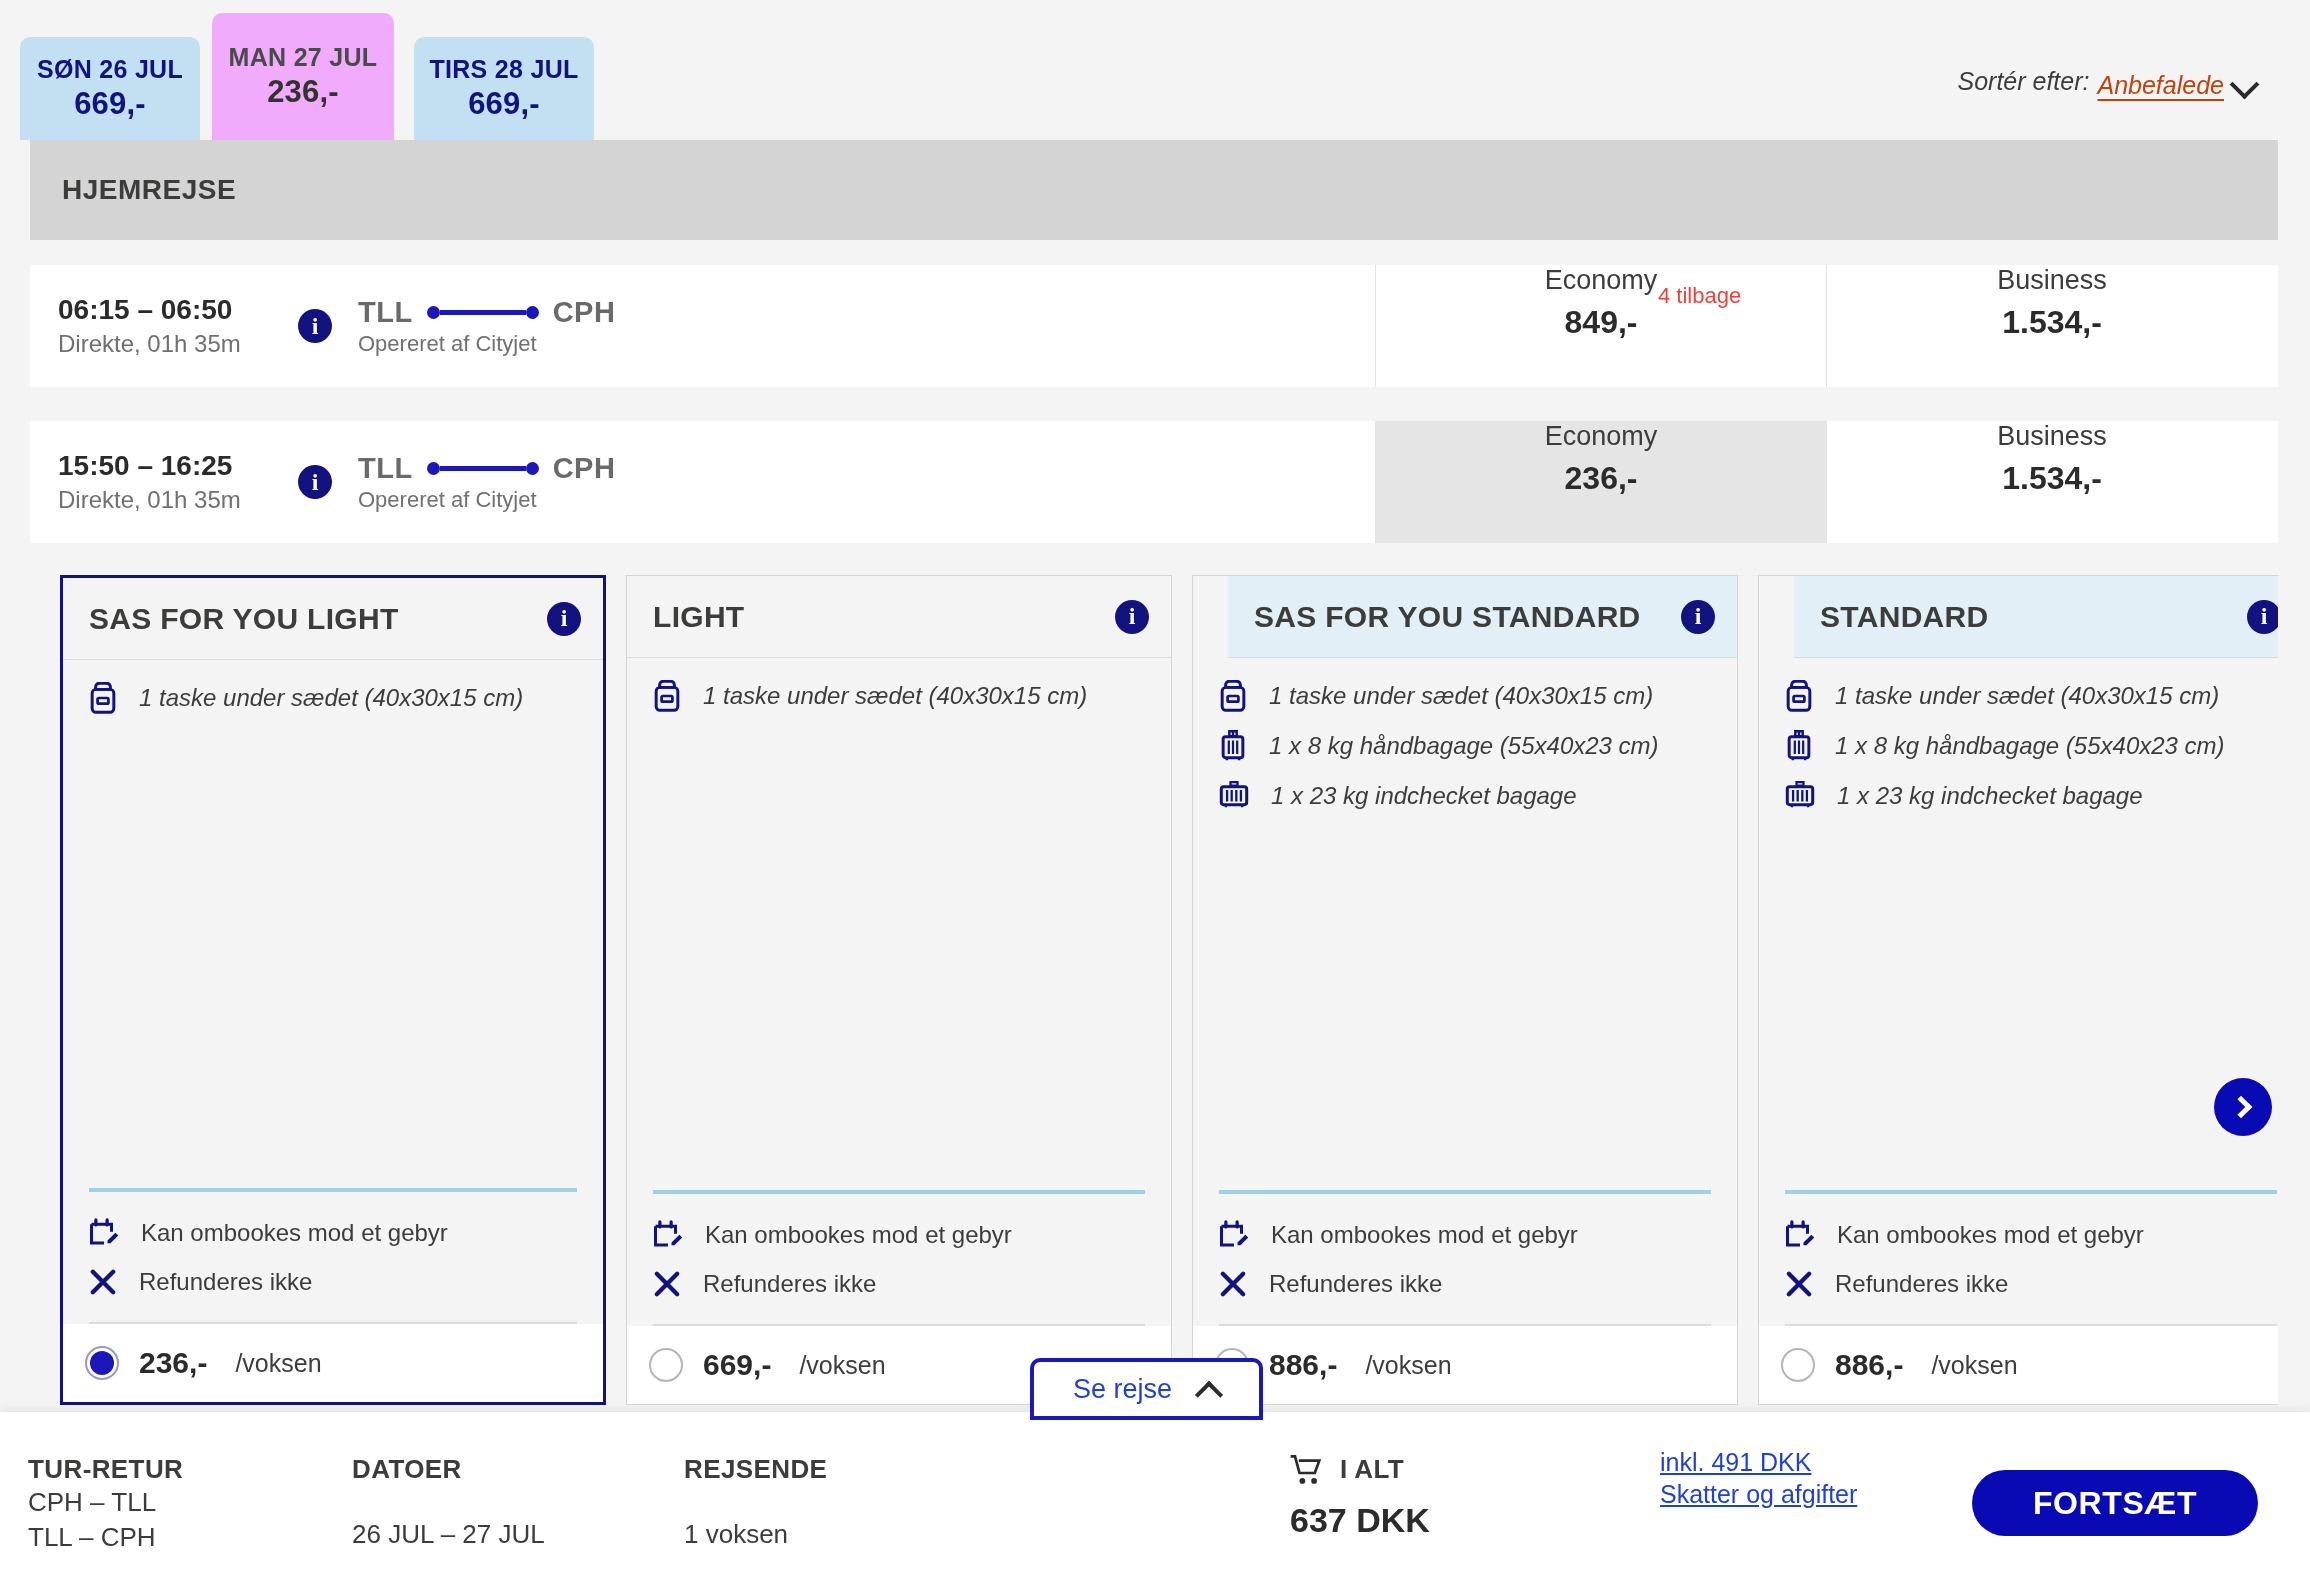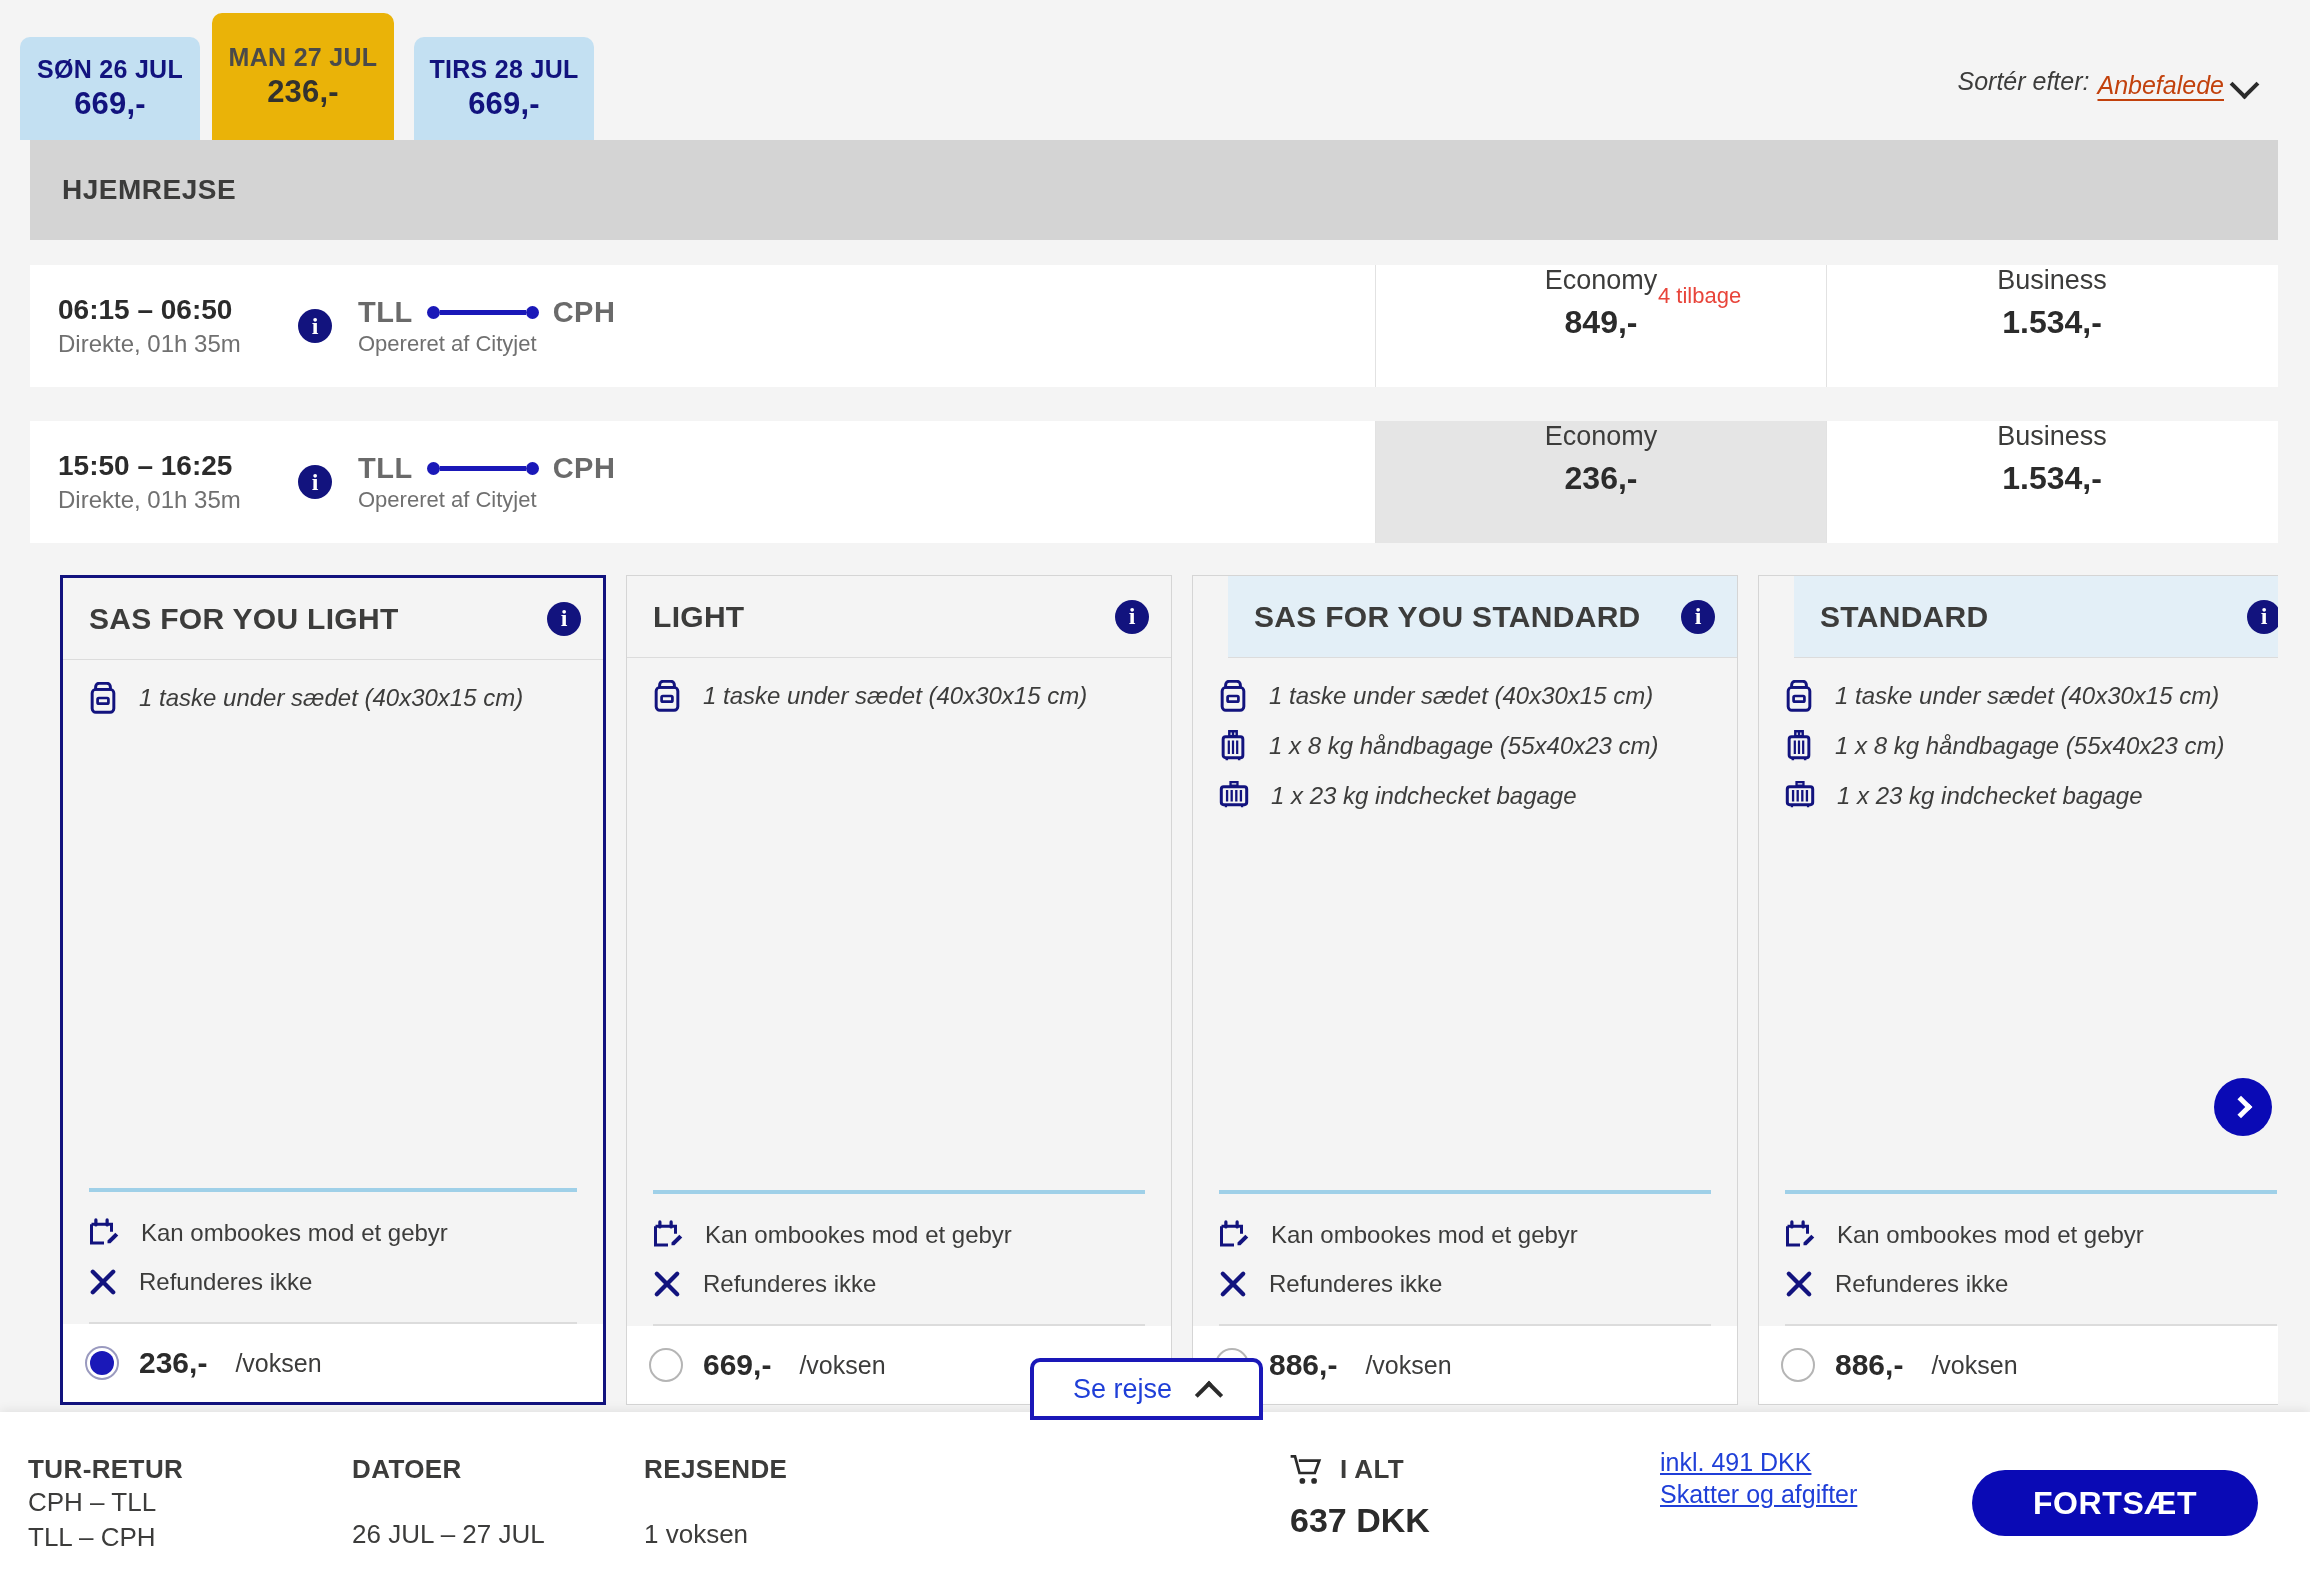--- a/index.html
+++ b/index.html
@@ -23,21 +23,21 @@
   }
   .date-tab .dt-day {
     font-size: 25px; font-weight: 700; letter-spacing: .3px;
   }
   .date-tab .dt-price {
     font-size: 31px; font-weight: 700; letter-spacing: .2px;
   }
   .date-tab.side { background: #c3e0f2; color: #12137e; }
   .date-tab.side .dt-day { color: #12137e; }
   .date-tab.side .dt-price { color: #12137e; }
-  .date-tab.active { background: #eab308; color: #3c3c3b; }
+  .date-tab.active { background: #f0abfc; color: #3c3c3b; }
   .date-tab.active .dt-day { color: #4a4a49; font-weight: 600; }
   .date-tab.active .dt-price { color: #32322f; }
 
   #tabPrev { left: 20px; width: 180px; height: 103px; }
   #tabCurr { left: 212px; width: 182px; height: 127px; }
   #tabNext { left: 414px; width: 180px; height: 103px; }
 
   .sort-wrap {
     position: absolute; right: 52px; top: 62px;
     display: flex; align-items: center; gap: 8px;
@@ -187,21 +187,21 @@
     position: absolute; left: 0; top: 1412px; width: 2310px; height: 176px;
     background: #ffffff; box-shadow: 0 -2px 10px rgba(0,0,0,.08); z-index: 10;
   }
   .sum-col { position: absolute; top: 42px; }
   .sum-head {
     font-size: 26px; font-weight: 700; color: #3c3c3b; letter-spacing: .4px;
   }
   .sum-line { font-size: 26px; color: #3c3c3b; line-height: 1.33; }
   #sumTrip { left: 28px; }
   #sumDates { left: 352px; }
-  #sumPax { left: 644px; }
+  #sumPax { left: 684px; }
 
   .sum-total { position: absolute; left: 1290px; top: 42px; }
   .tot-head { display: flex; align-items: center; gap: 16px; }
   .tot-label { font-size: 26px; font-weight: 700; color: #3c3c3b; letter-spacing: .4px; }
   .tot-amount { font-size: 34px; font-weight: 700; color: #2b2b2b; margin-top: 16px; }
 
   .tax-links {
     position: absolute; left: 1660px; top: 36px;
     display: flex; flex-direction: column; gap: 3px;
   }

